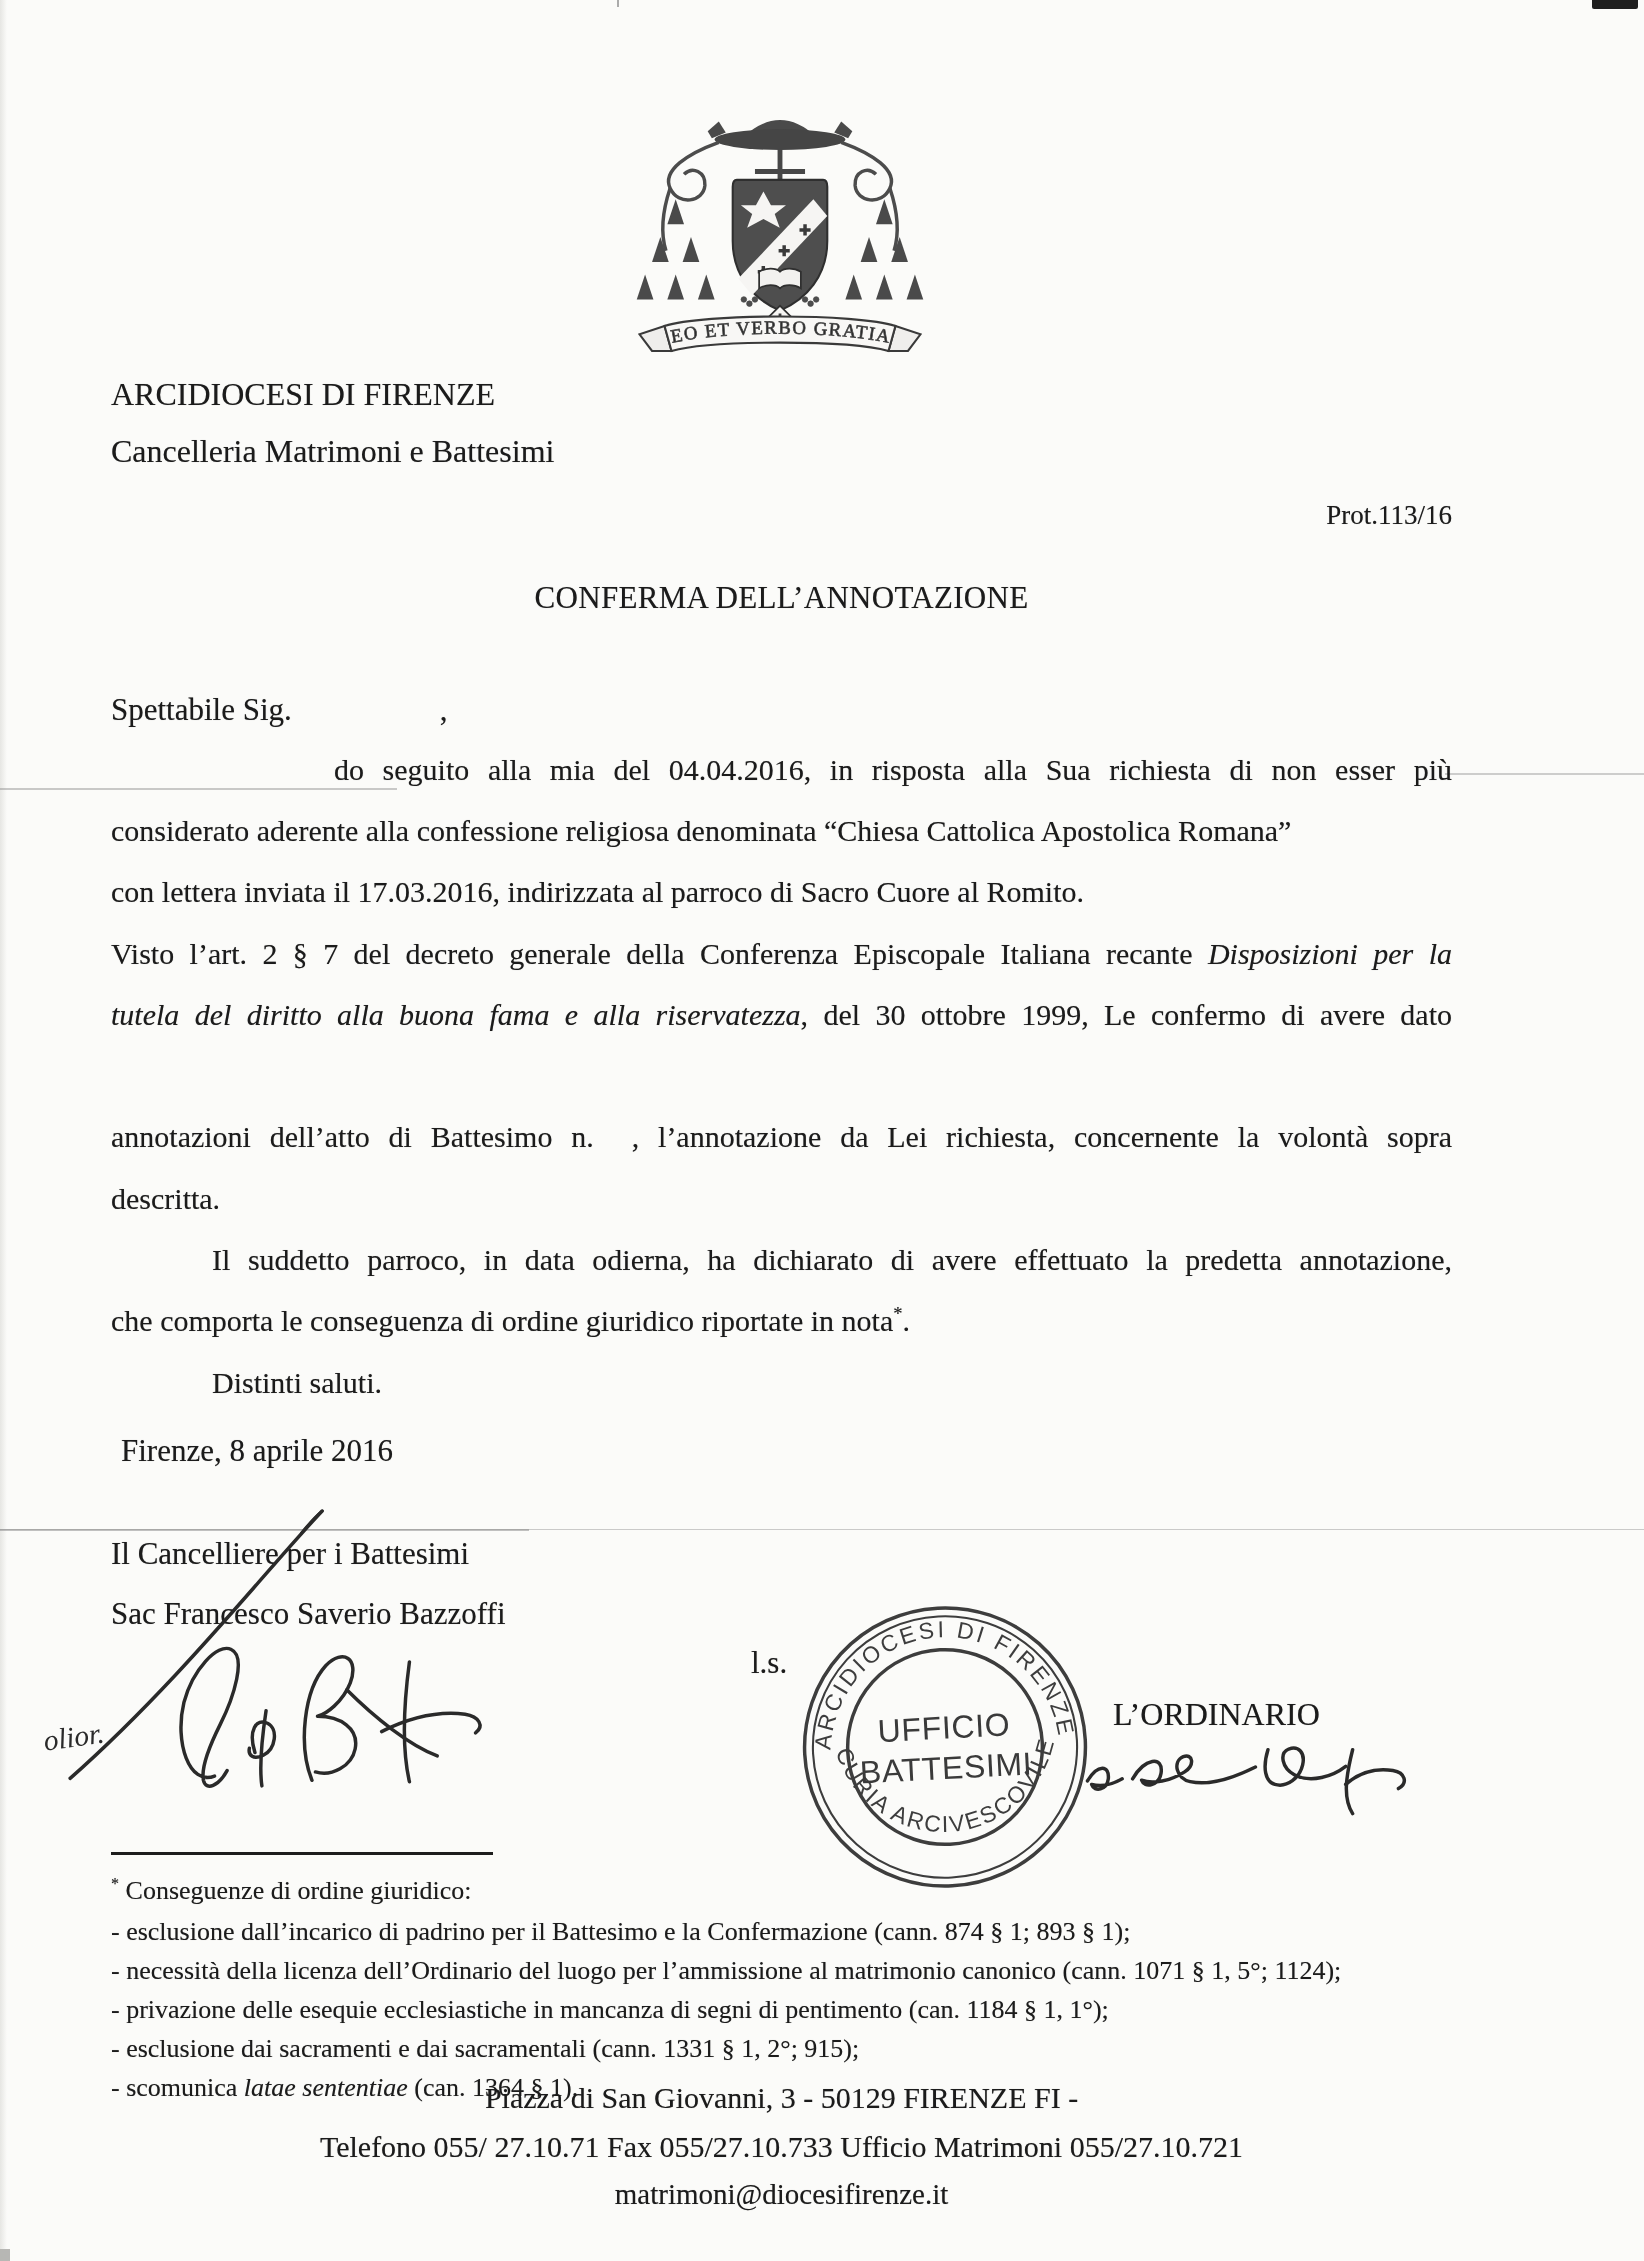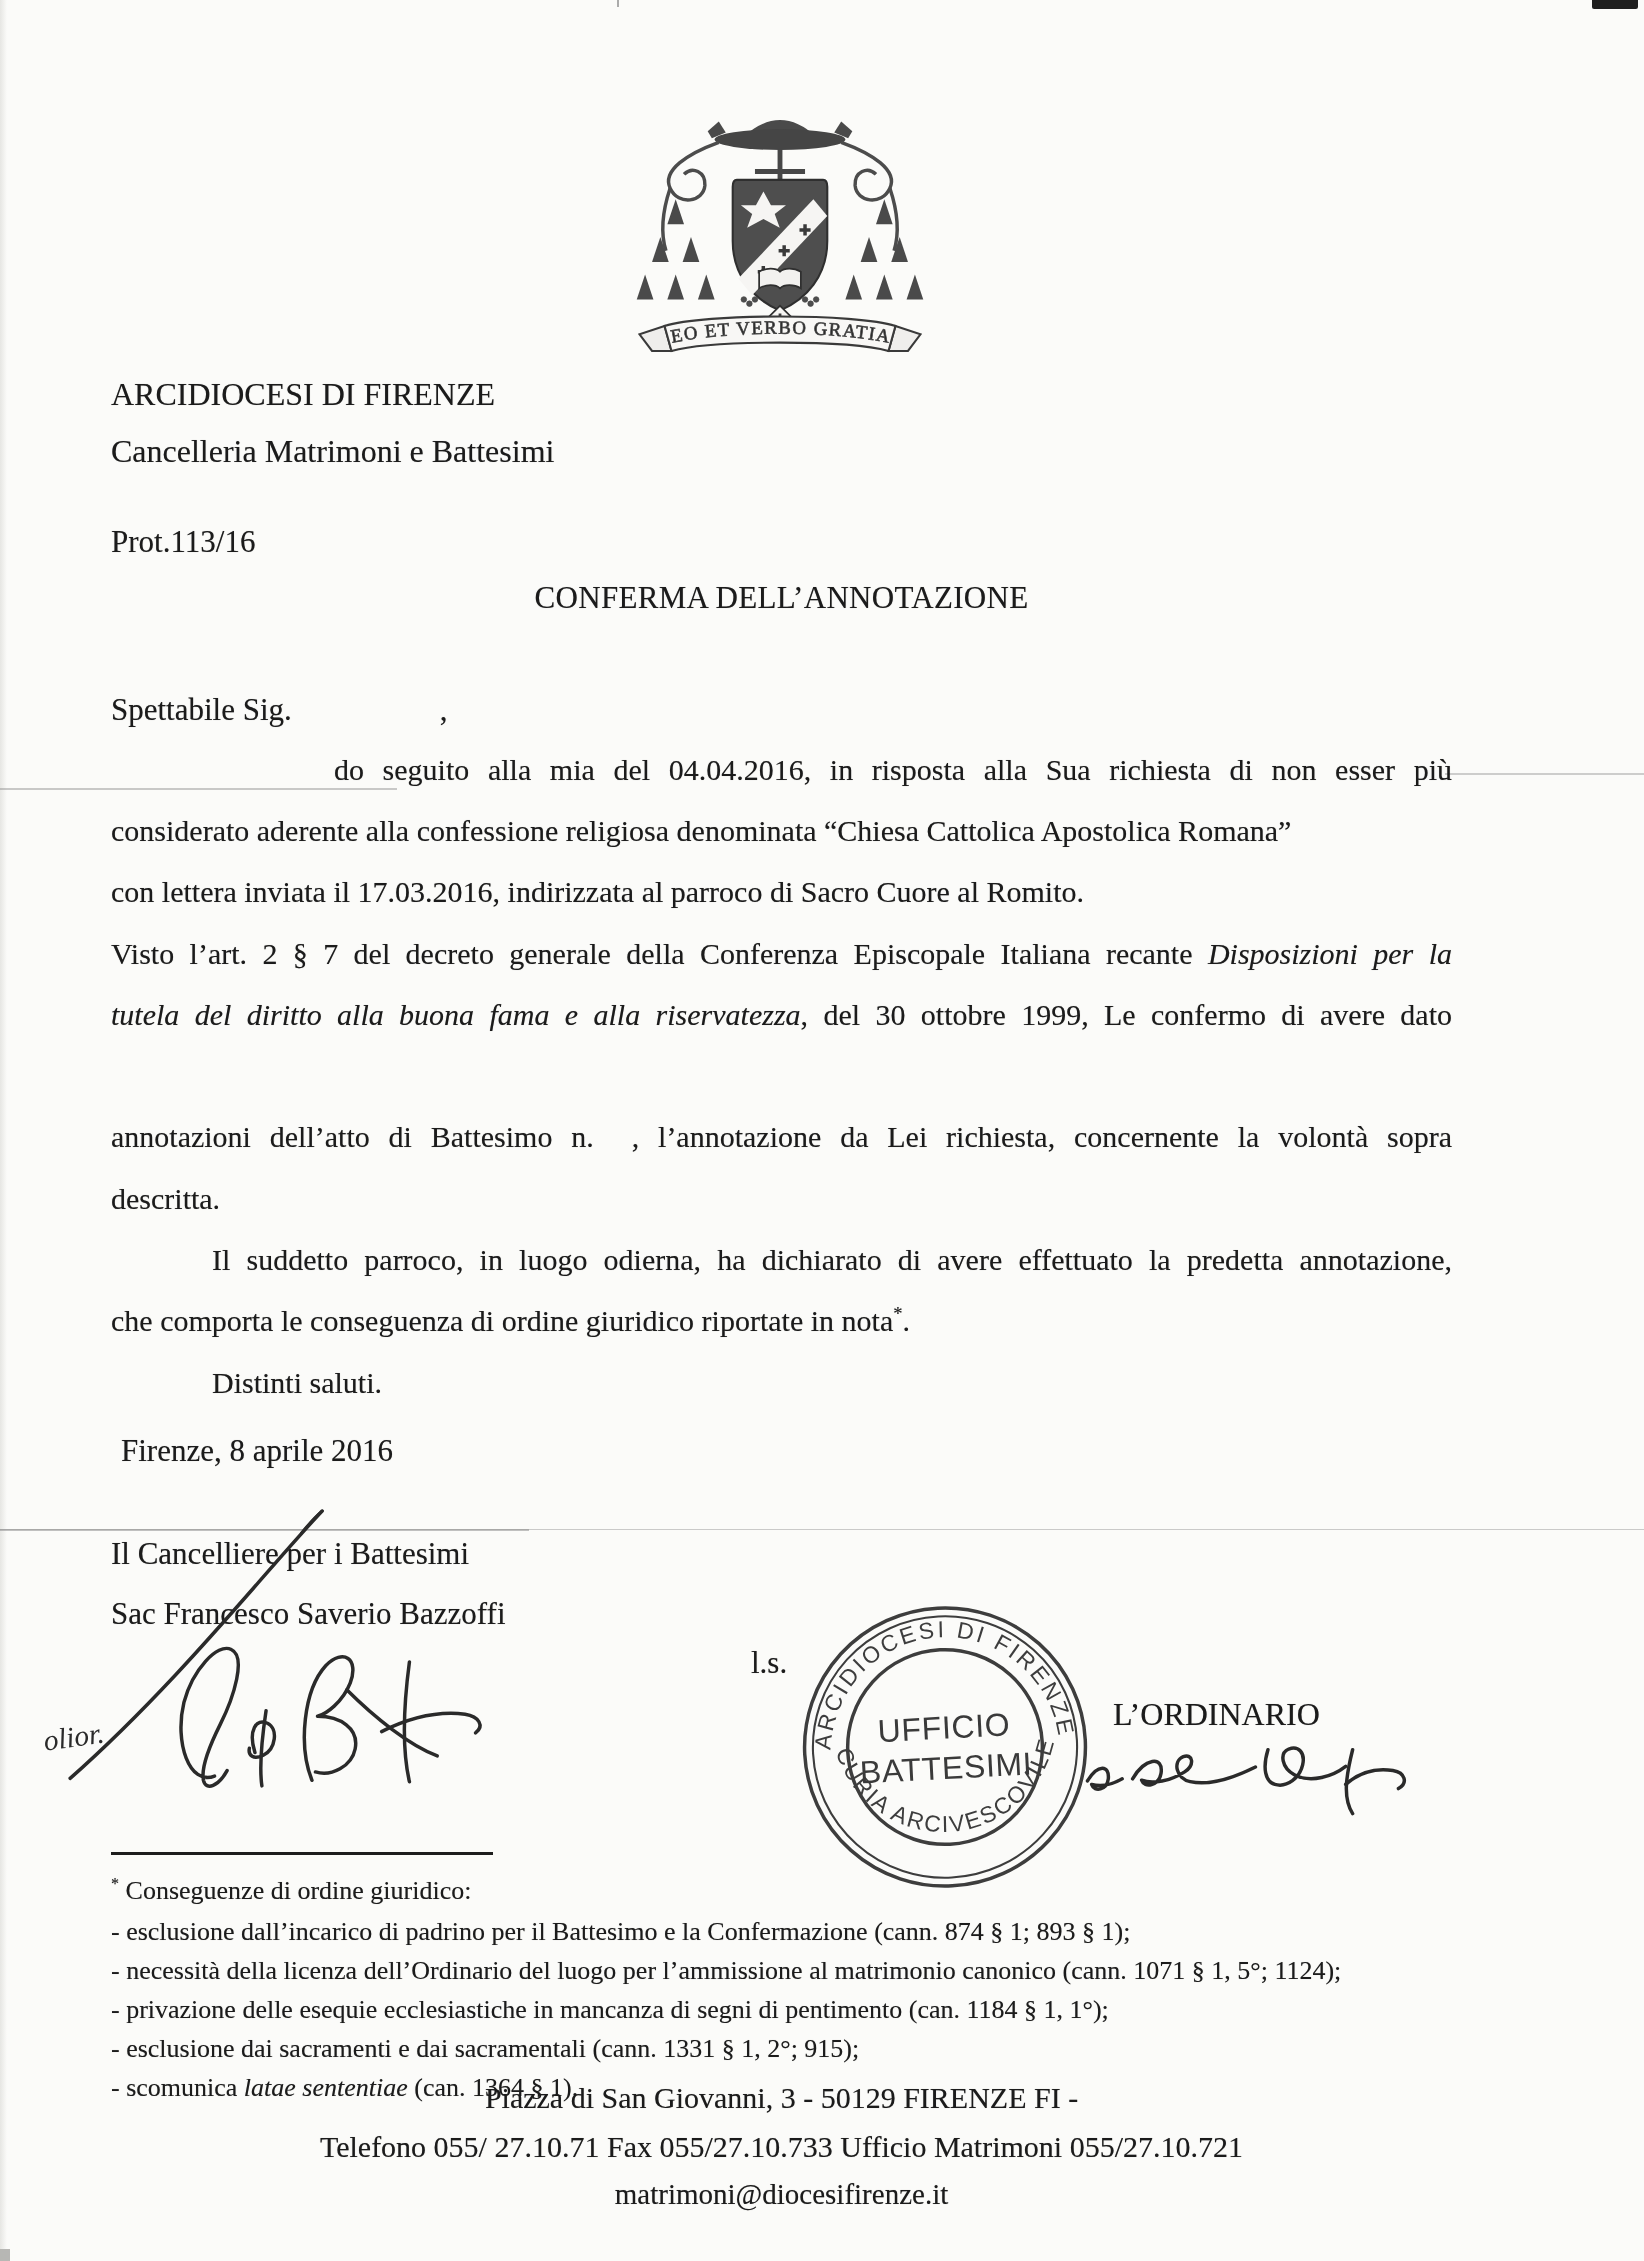--- a/index.html
+++ b/index.html
@@ -119,42 +119,42 @@
         <text class="motto">
           <textPath href="#mottoPath" startOffset="50%" text-anchor="middle">DEO ET VERBO GRATIAE</textPath>
         </text>
       </g>
     </g>
   </svg>
 
   <div class="txt" style="left:111px;top:376px;font-size:32px;">ARCIDIOCESI DI FIRENZE</div>
   <div class="txt" style="left:111px;top:433px;font-size:32px;">Cancelleria Matrimoni e Battesimi</div>
 
-  <div class="col txt" style="top:524px;font-size:31px;white-space:nowrap;">Prot.113/16</div>
+  <div class="col txt" style="top:500px;font-size:27px;text-align:right;white-space:nowrap;">Prot.113/16</div>
 
   <div class="col txt" style="top:580px;font-size:31px;text-align:center;letter-spacing:0.3px;white-space:nowrap;">CONFERMA DELL’ANNOTAZIONE</div>
 
   <div class="txt" style="left:111px;top:692px;font-size:31px;">
     <span>Spettabile Sig.</span><span class="gap-name"></span><span>,</span>
   </div>
 
   <div class="bl just ind-first" style="top:751px;">do seguito alla mia del 04.04.2016, in risposta alla Sua richiesta di non esser più</div>
   <div class="bl" style="top:812px;">considerato aderente alla confessione religiosa denominata “Chiesa Cattolica Apostolica Romana”</div>
   <div class="bl" style="top:873px;">con lettera inviata il 17.03.2016, indirizzata al parroco di Sacro Cuore al Romito.</div>
   <div class="bl just" style="top:935px;">
     <span>Visto l’art. 2 § 7 del decreto generale della Conferenza Episcopale Italiana recante </span><span class="it">Disposizioni per la</span>
   </div>
   <div class="bl just" style="top:996px;">
     <span class="it">tutela del diritto alla buona fama e alla riservatezza</span><span>, del 30 ottobre 1999, Le confermo di avere dato</span>
   </div>
   <div class="bl" style="top:1180px;">descritta.</div>
   <div class="bl just" style="top:1118px;">
     <span>annotazioni dell’atto di Battesimo n.</span><span class="gap-num"></span><span>, l’annotazione da Lei richiesta, concernente la volontà sopra</span>
   </div>
-  <div class="bl just ind-par" style="top:1241px;">Il suddetto parroco, in luogo odierna, ha dichiarato di avere effettuato la predetta annotazione,</div>
+  <div class="bl just ind-par" style="top:1241px;">Il suddetto parroco, in data odierna, ha dichiarato di avere effettuato la predetta annotazione,</div>
   <div class="bl" style="top:1302px;">
     <span>che comporta le conseguenza di ordine giuridico riportate in nota</span><sup class="star">*</sup><span>.</span>
   </div>
   <div class="bl ind-par" style="top:1364px;">Distinti saluti.</div>
 
   <div class="txt" style="left:111px;top:1433px;font-size:31px;margin-left:10px;">Firenze, 8 aprile 2016</div>
   <div class="txt" style="left:111px;top:1536px;font-size:31px;">Il Cancelliere per i Battesimi</div>
   <div class="txt" style="left:111px;top:1596px;font-size:31px;">Sac Francesco Saverio Bazzoffi</div>
 
   <svg style="position:absolute;left:59px;top:1501px;" width="275" height="286" viewBox="0 0 395 410">

